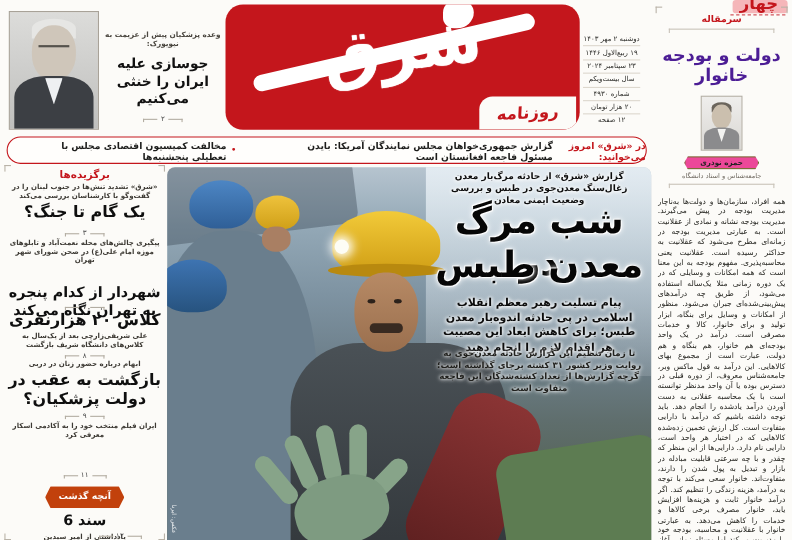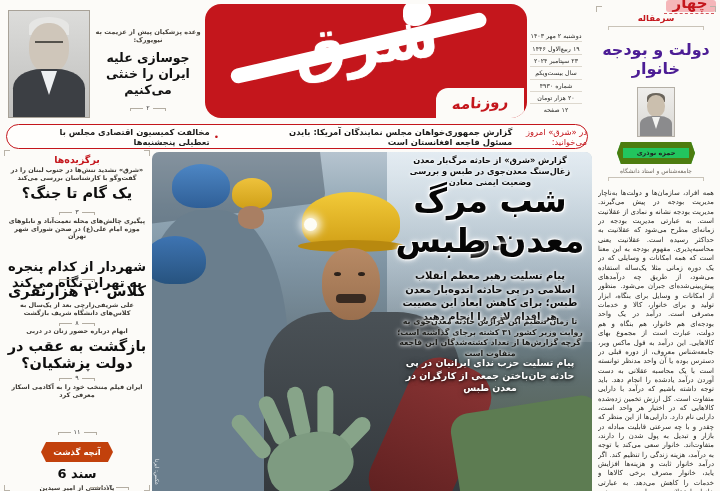--- a/index.html
+++ b/index.html
@@ -25,21 +25,21 @@
   .hook-rule{position:relative;margin:3px auto 0;width:96px;border-top:1px solid #c9c3b8;height:4px;}
   .hook-rule::before,.hook-rule::after{content:"";position:absolute;top:-1px;width:1px;height:4px;background:#c9c3b8;}
   .hook-rule::before{right:0;} .hook-rule::after{left:0;}
   .ed-title{margin-top:9px;font-size:16px;font-weight:bold;color:#4c1d95;}
   .ed-photo{position:relative;margin:9px auto 0;width:36px;height:48px;background:linear-gradient(180deg,#efeeec,#d9d7d3);border:1px solid #b4afa6;overflow:hidden;}
   .ed-head{position:absolute;left:9px;top:7px;width:18px;height:22px;background:#cbbfae;border-radius:48%;}
   .ed-hair{position:absolute;left:9px;top:5px;width:18px;height:9px;background:#6b655c;border-radius:50% 50% 0 0;}
   .ed-suit{position:absolute;left:2px;top:28px;width:32px;height:20px;background:#8b8b8d;border-radius:40% 40% 0 0;}
   .ed-shirt{position:absolute;left:14px;top:29px;width:8px;height:12px;background:#f2f2f0;clip-path:polygon(0 0,100% 0,50% 100%);}
   .author-badge{margin:5px auto 0;width:66px;padding:1px 0;font-size:6.5px;font-weight:bold;color:#222;
-      border:6px solid #4d7c0f;background:#22c55e;
+      border:1px solid #4d7c0f;background:#ec4899;
       clip-path:polygon(5% 0,95% 0,100% 50%,95% 100%,5% 100%,0 50%);}
   .ed-role{margin-top:3px;font-size:6px;color:#6d675e;}
   .ed-body{margin:7px 2px 0;height:336px;overflow:hidden;font-size:6.9px;line-height:9.35px;
       text-align:justify;color:#24241f;}
 
   
   .logo-block{left:205px;top:4px;width:322px;height:114px;background:#c4161c;border-radius:16px;overflow:hidden;}
   .logo-swash{position:absolute;left:26px;top:66px;width:262px;height:15px;background:#fff;border-radius:12px;
       transform:rotate(-13deg);transform-origin:left center;}
   .logo-blob{position:absolute;left:198px;top:-4px;width:28px;height:26px;background:#fff;border-radius:50% 50% 60% 40%;}
@@ -67,21 +67,21 @@
   
   .pgmark{display:flex;align-items:center;justify-content:center;gap:3px;}
   .pgmark .wing{width:13px;border-top:1px solid #b3ada2;position:relative;height:0;}
   .pgmark .wing::before{content:"";position:absolute;width:1px;height:3px;background:#b3ada2;top:-1px;}
   .pgmark .wing.r::before{right:0;} .pgmark .wing.l::before{left:0;}
   .pgmark .num{font-size:6.5px;color:#444;line-height:6px;}
 
   
   .today-strip{left:6px;top:124px;width:580px;height:23px;border:1.3px solid #c4161c;border-radius:13px;
       background:#fffefc;display:flex;align-items:center;justify-content:center;gap:4px;font-size:8.4px;}
-  .today-lead{color:#c4161c;font-weight:normal;}
+  .today-lead{color:#c4161c;font-weight:bold;}
   .today-item{color:#1c1c1a;font-weight:bold;margin-left:39px;}
   .today-bullet{color:#c4161c;font-size:9px;}
 
   
   .highlights{left:4px;top:152px;width:146px;height:339px;}
   .hl-header{position:absolute;left:0;top:2px;width:100%;color:#c4161c;font-size:9.5px;font-weight:bold;text-align:center;}
   .hl-item{position:absolute;left:0;width:100%;text-align:center;}
   .hl-kicker{font-size:6.4px;line-height:7.6px;color:#3d3a34;font-weight:bold;}
   .hl-head-lg{font-size:14.5px;font-weight:bold;color:#0f0f0f;line-height:17px;}
   .hl-head-md{font-size:13px;font-weight:bold;color:#0f0f0f;line-height:16.5px;}
@@ -311,17 +311,16 @@
       <span class="finger f4"></span>
         <span class="finger f5"></span>
         <span class="palm"></span>
     </span>
 
     <div class="ov ov-kicker">گزارش «شرق» از حادثه مرگ‌بار معدن زغال‌سنگ معدن‌جوی در طبس و بررسی وضعیت ایمنی معادن</div>
     <div class="ov ov-h ov-h1">شب مرگ در</div>
     <div class="ov ov-h ov-h2">معدن طبس</div>
     <div class="ov ov-deck1">پیام تسلیت رهبر معظم انقلاب اسلامی در پی حادثه اندوه‌بار معدن طبس؛ برای کاهش ابعاد این مصیبت هر اقدام لازم را انجام دهید</div>
     <div class="ov ov-deck2">تا زمان تنظیم این گزارش حادثه معدن‌جوی به روایت وزیر کشور ۳۱ کشته برجای گذاشته است؛ گرچه گزارش‌ها از تعداد کشته‌شدگان این فاجعه متفاوت است</div>
-    <div class="ov ov-deck3">پیام تسلیت حزب ندای ایرانیان در پی حادثه جان‌باختن جمعی از کارگران در معدن طبس</div>
     <div class="photo-credit">عکس: ایرنا</div>
   </div>
 
 </div>
 
 </body></html>

